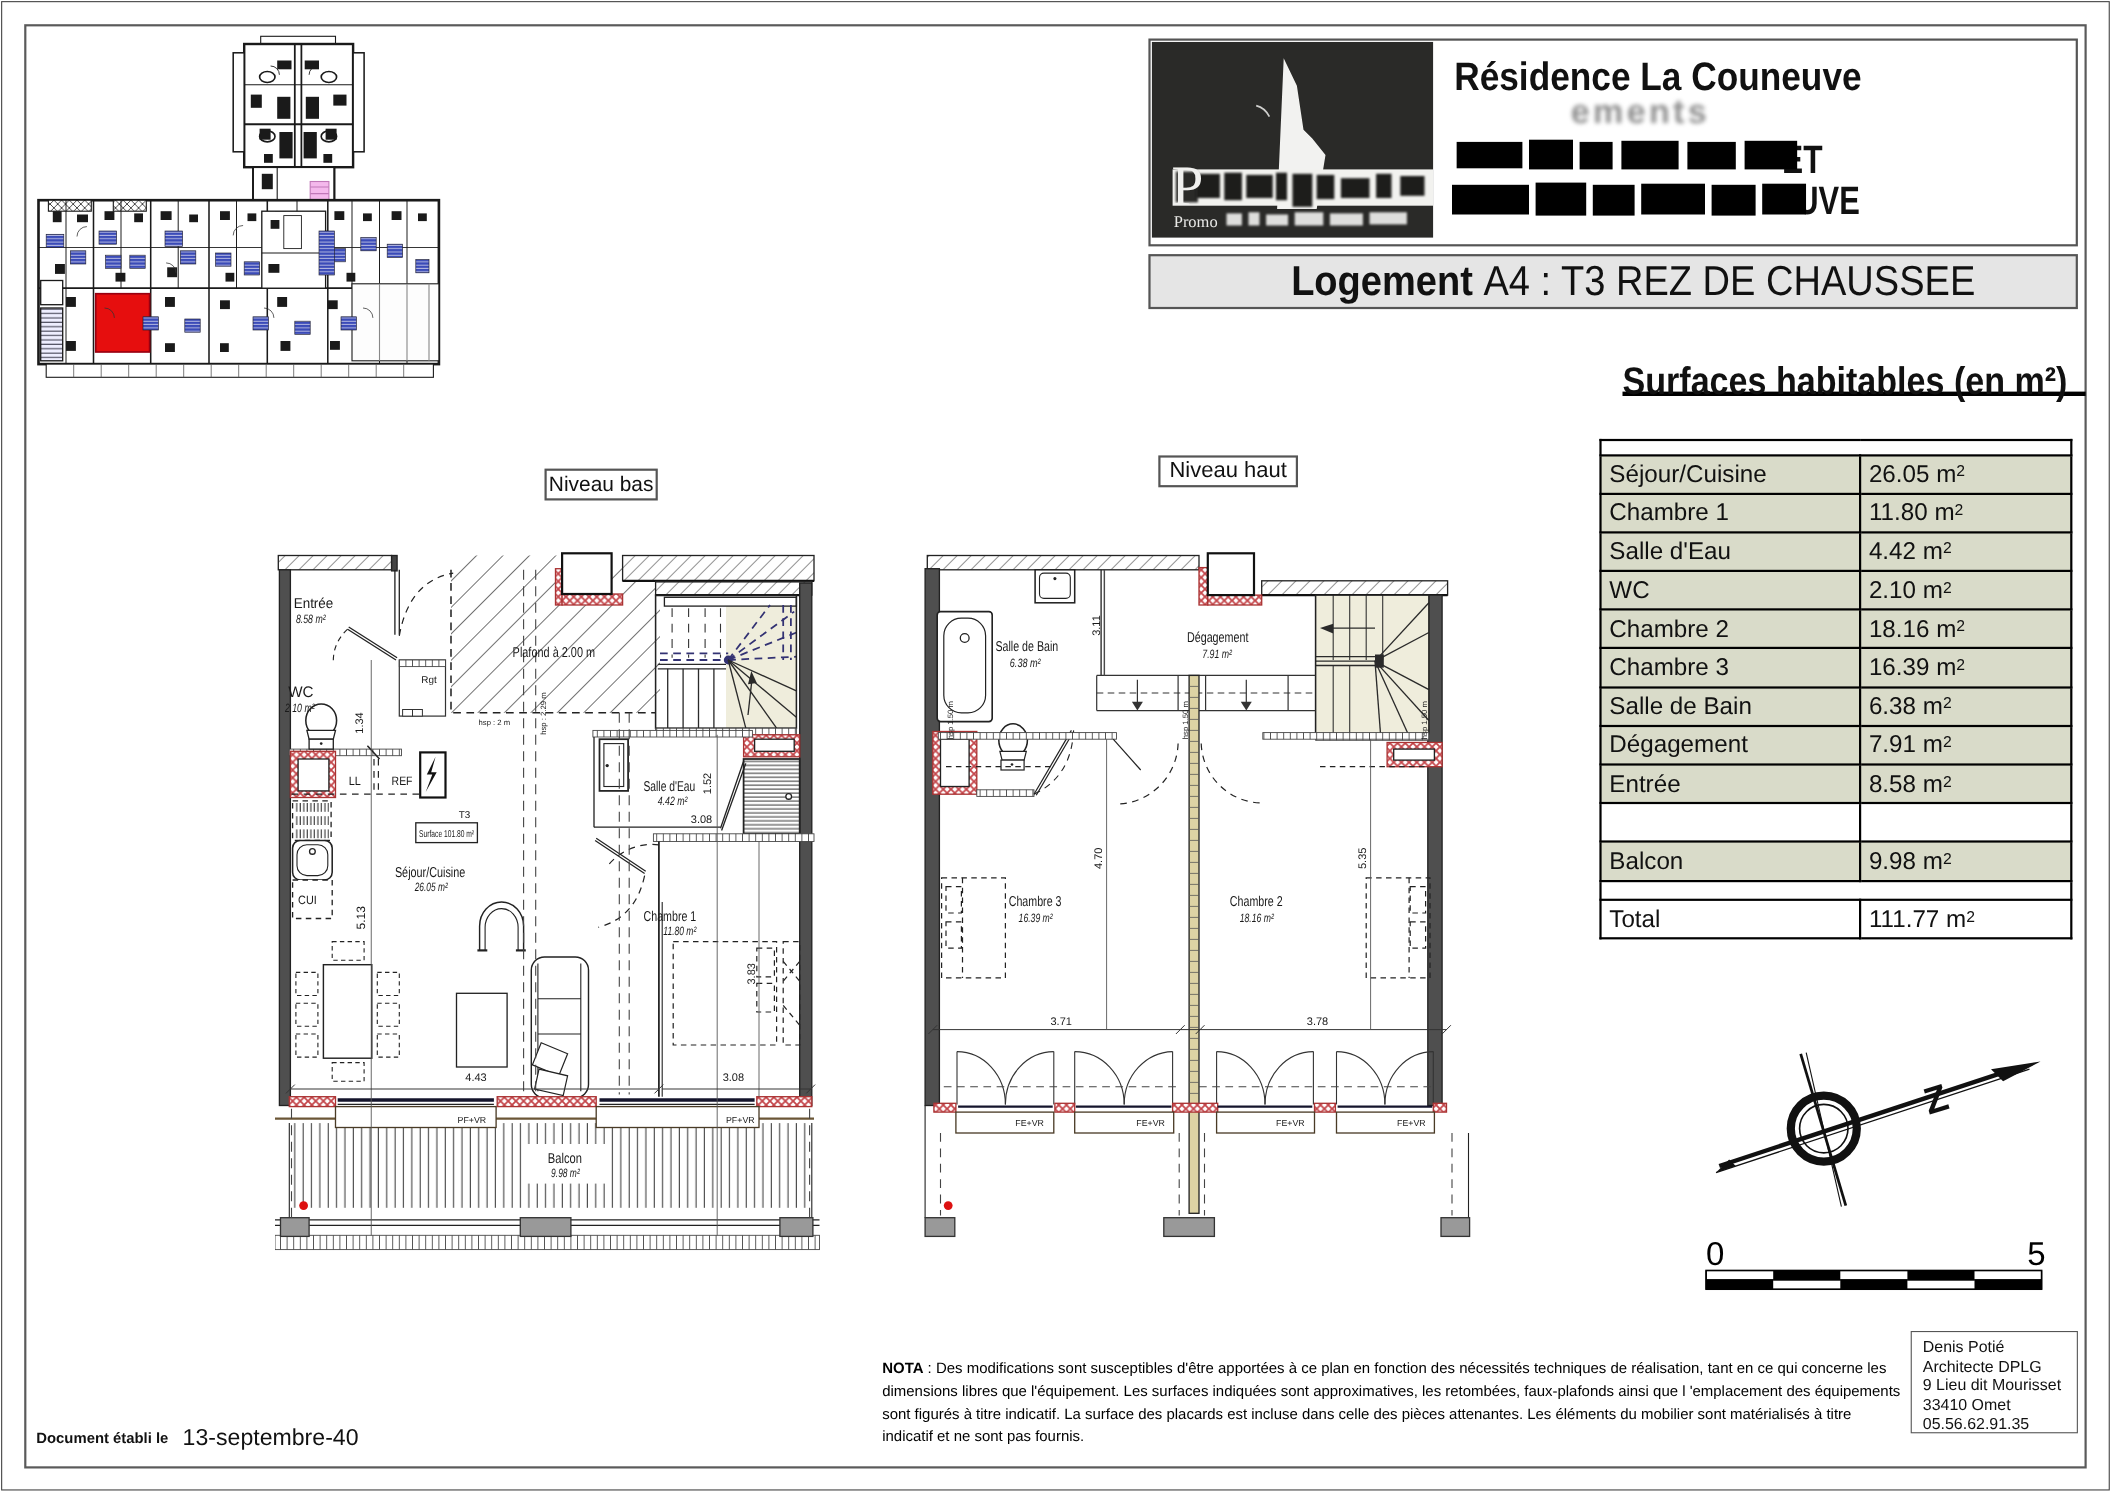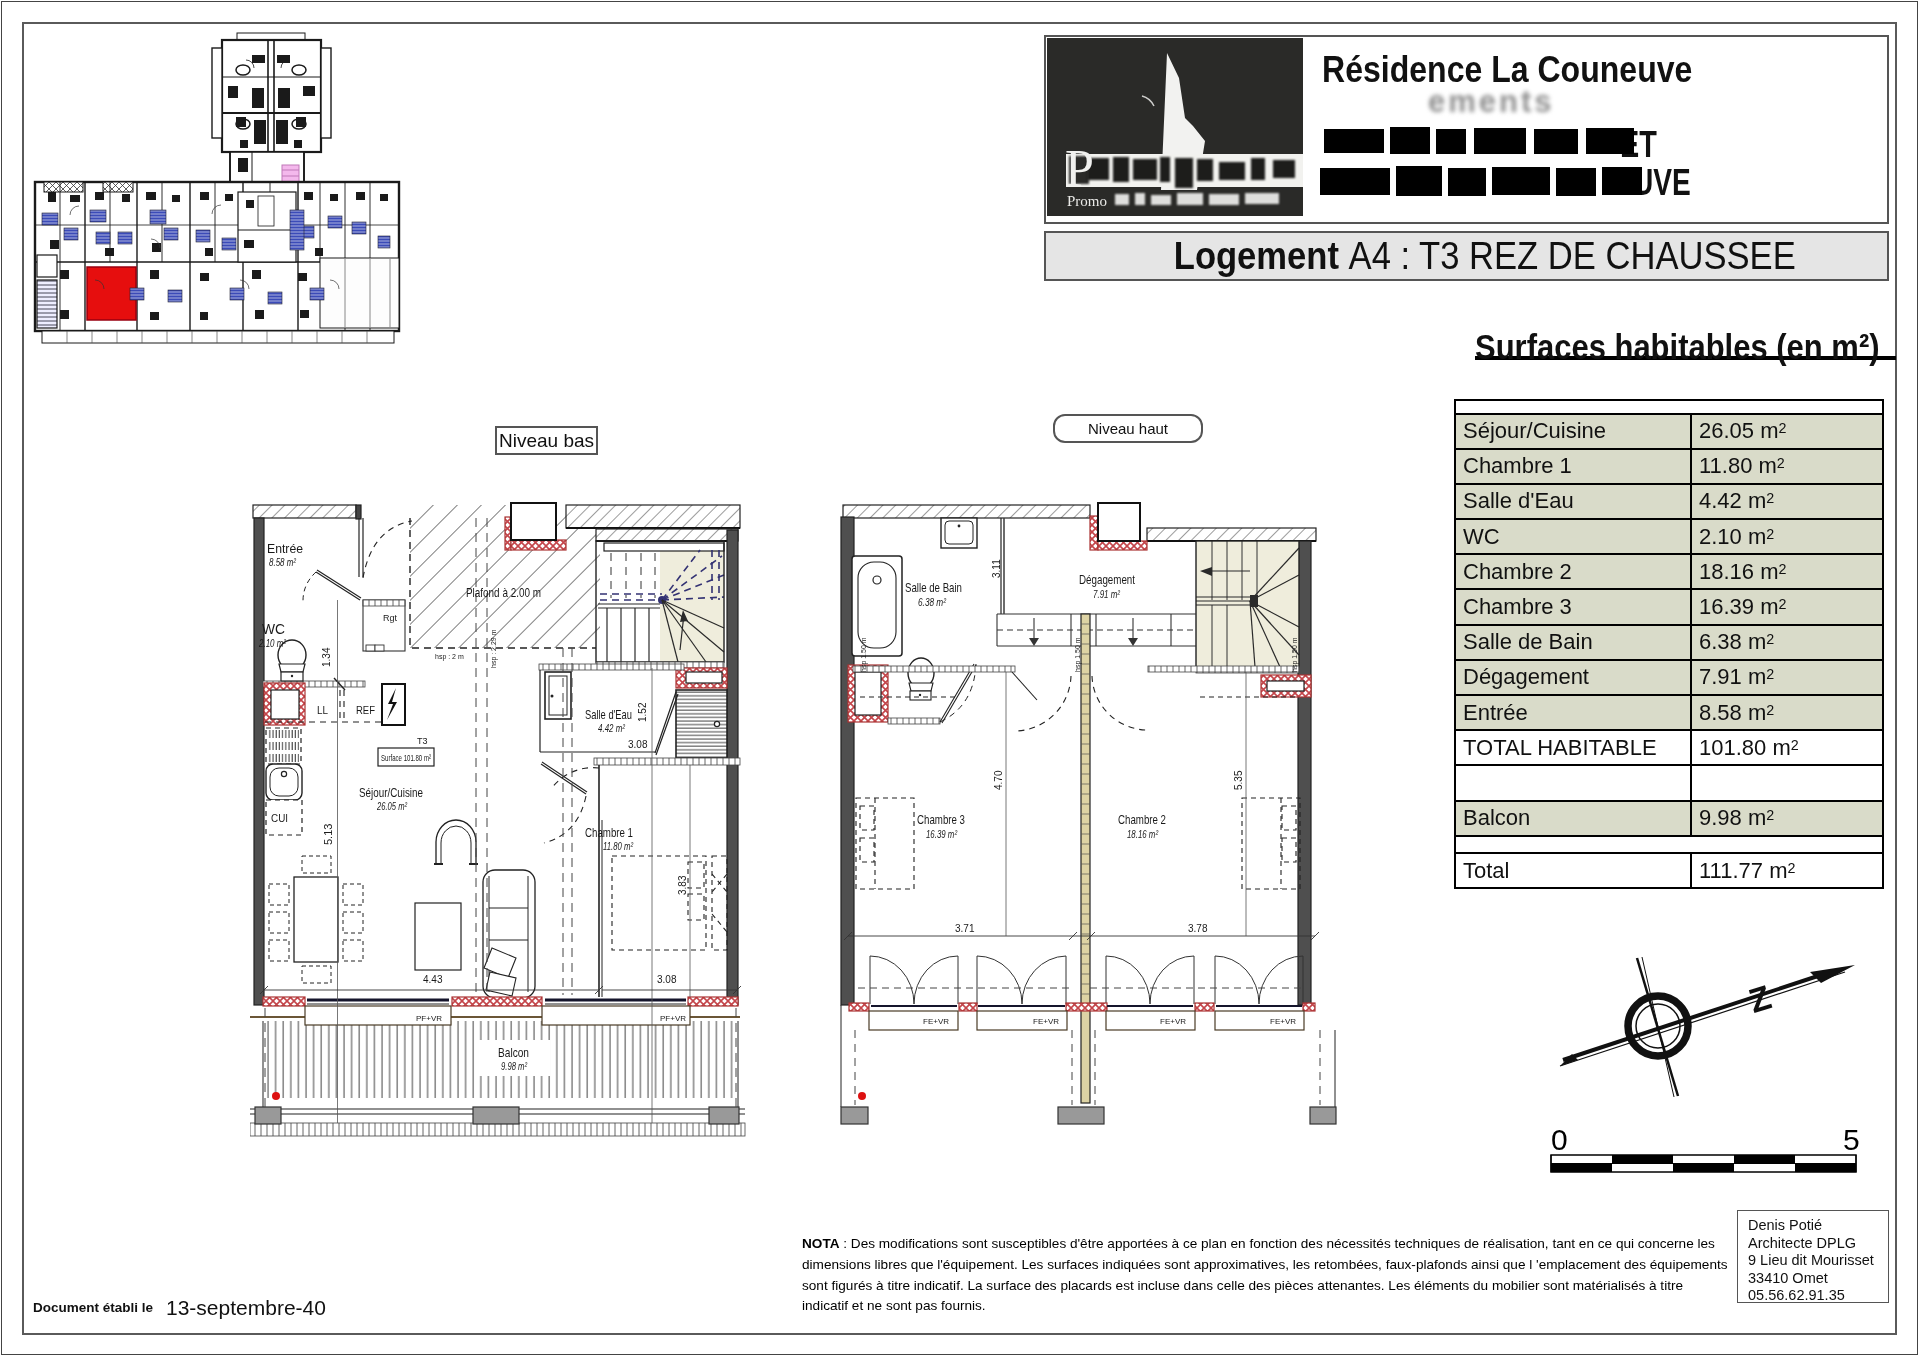--- a/index.html
+++ b/index.html
@@ -131,43 +131,39 @@
         </tr>
 <tr>
           <td>Dégagement</td>
           <td class="c2">7.91 m<span class="sup">2</span></td>
         </tr>
 <tr>
           <td>Entrée</td>
           <td class="c2">8.58 m<span class="sup">2</span></td>
         </tr>
 <tr>
-          <td class="w">TOTAL HABITABLE</td>
-          <td class="w c2">101.80 m<span class="sup">2</span></td>
-        </tr>
-<tr>
           <td class="w">&nbsp;</td>
           <td class="w c2"></td>
         </tr>
 <tr>
           <td>Balcon</td>
           <td class="c2">9.98 m<span class="sup">2</span></td>
         </tr>
 <tr class="narrow2">
           <td class="w" colspan="2"></td>
         </tr>
 <tr>
           <td class="w">Total</td>
           <td class="w c2">111.77 m<span class="sup">2</span></td>
         </tr>
 </tbody>
     </table>
 
 <div class="abs planlabel" style="left:495px;top:414px;width:103px;height:29px;line-height:25px;font-size:19px;white-space:nowrap;margin-top:12px;">Niveau bas</div>
-<div class="abs planlabel" style="left:1053px;top:414px;width:150px;height:29px;line-height:25px;font-size:15px;white-space:nowrap;border-radius:12px;">Niveau haut</div>
+<div class="abs planlabel" style="left:1053px;top:414px;width:127px;height:29px;line-height:25px;font-size:20px;white-space:nowrap;">Niveau haut</div>
 
 <svg width="0" height="0" style="position:absolute">
 <defs>
 <pattern id="redx" width="7" height="7" patternUnits="userSpaceOnUse">
  <rect width="7" height="7" fill="#fff"></rect>
  <path d="M0,0 L7,7 M7,0 L0,7" stroke="#c4454a" stroke-width="1.6"></path>
 </pattern>
 <pattern id="h24" width="17" height="17" patternUnits="userSpaceOnUse" patternTransform="rotate(45)">
  <rect width="17" height="17" fill="#fff"></rect>
  <line x1="0" y1="0" x2="0" y2="17" stroke="#3a3a3a" stroke-width="1.3"></line>

